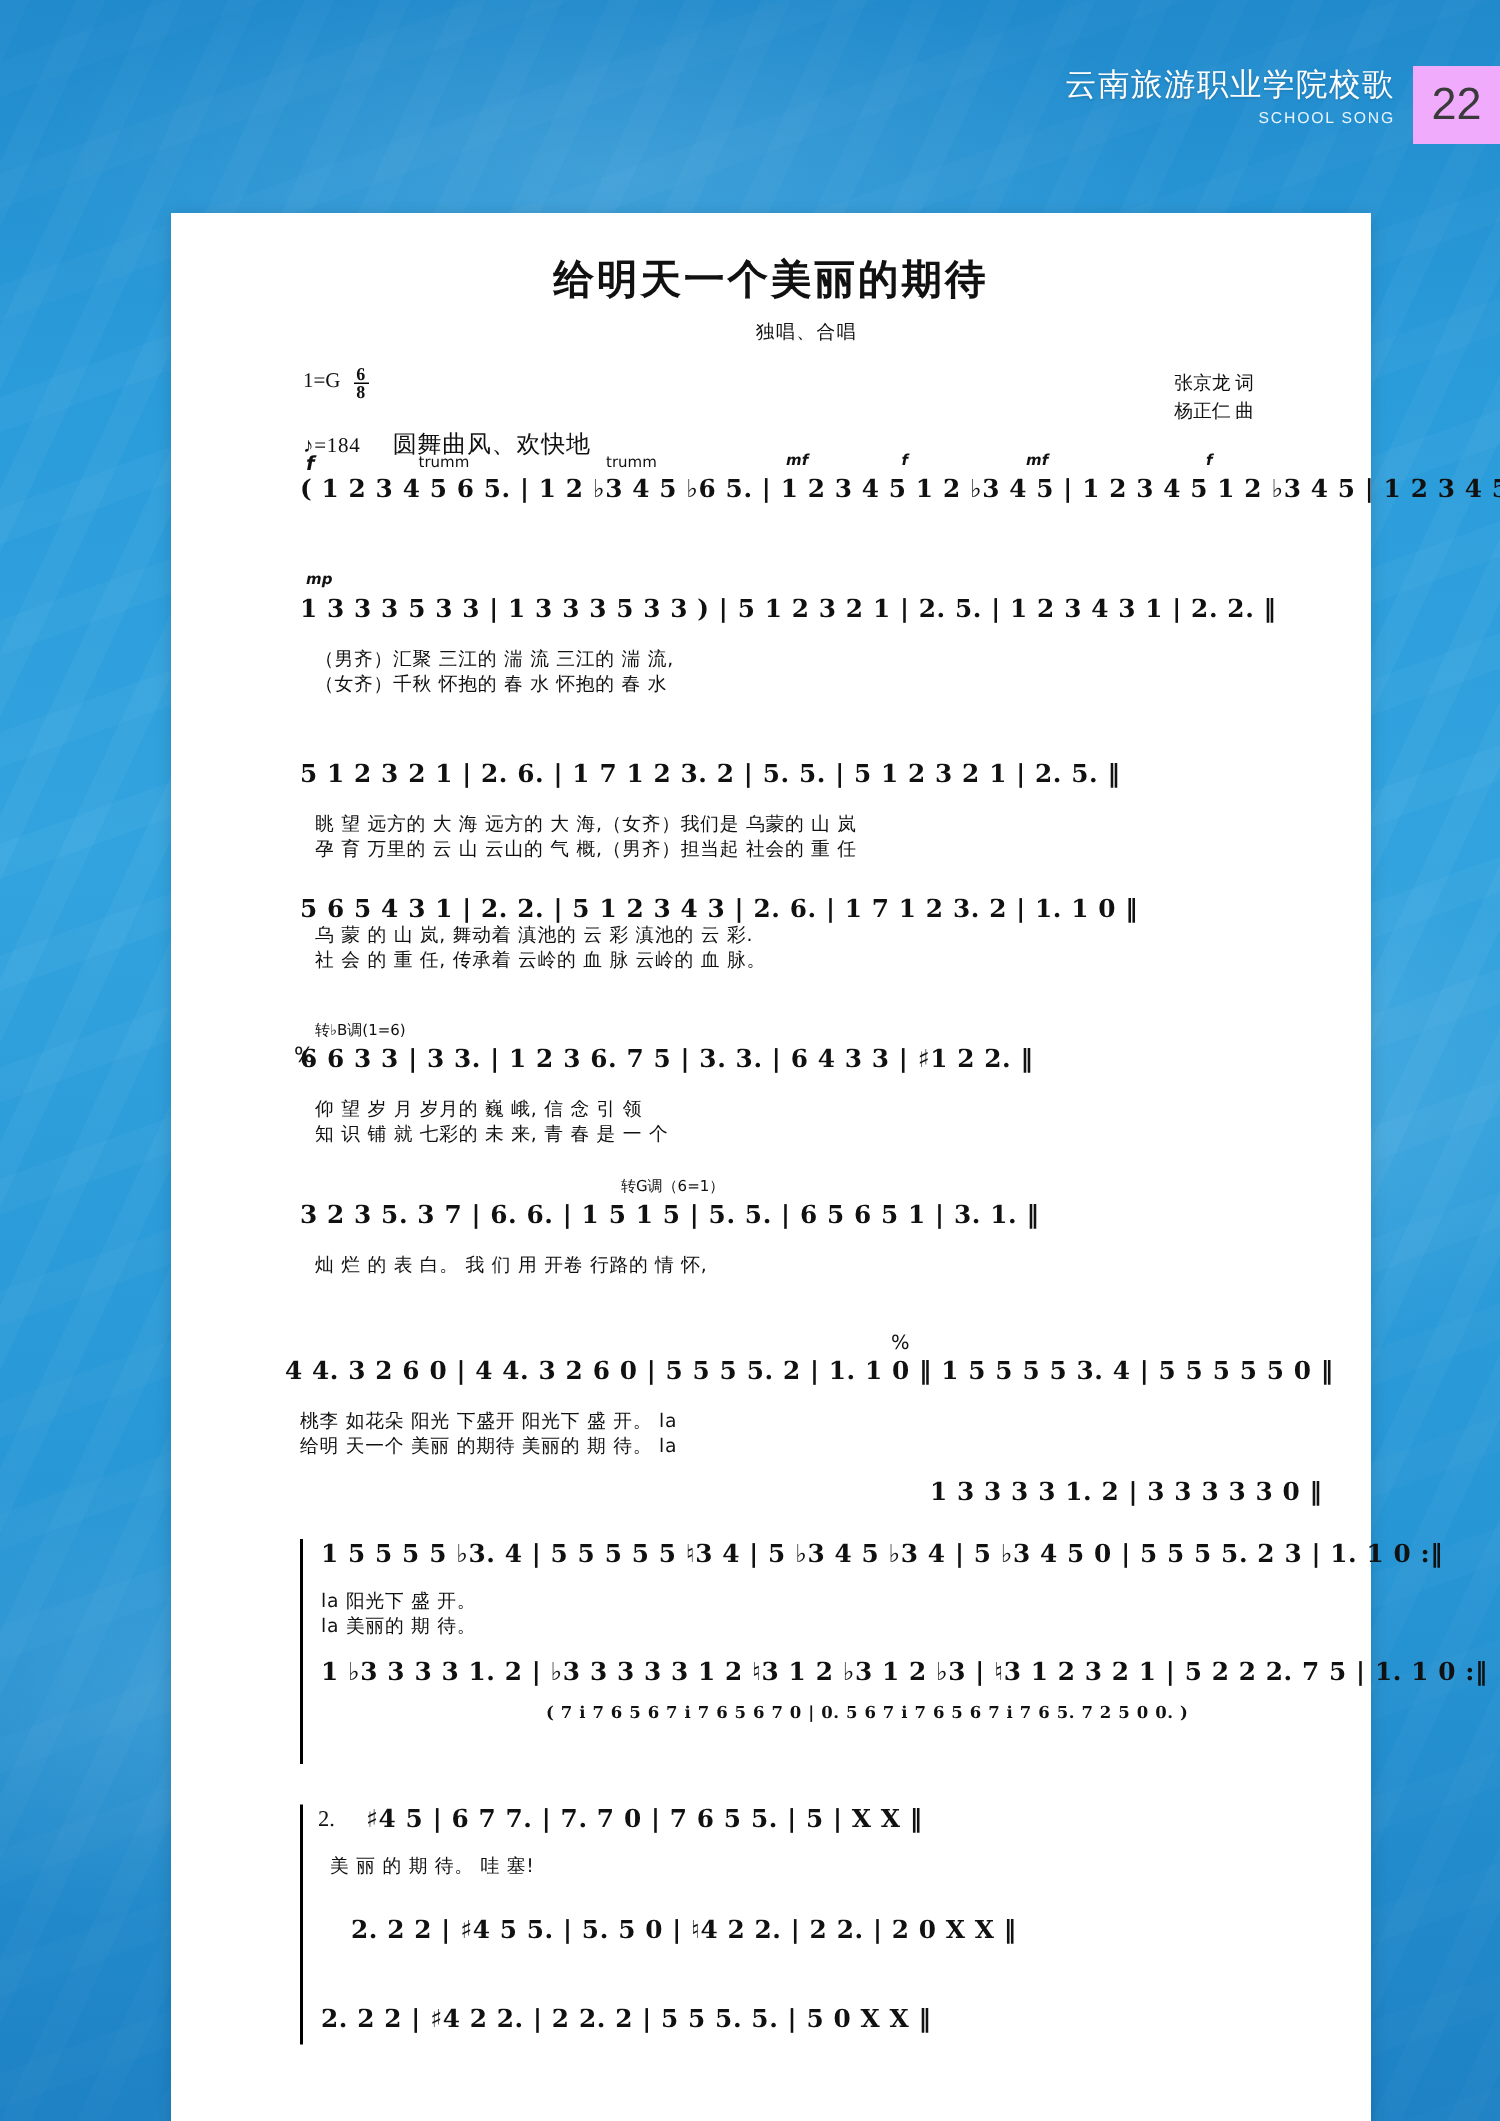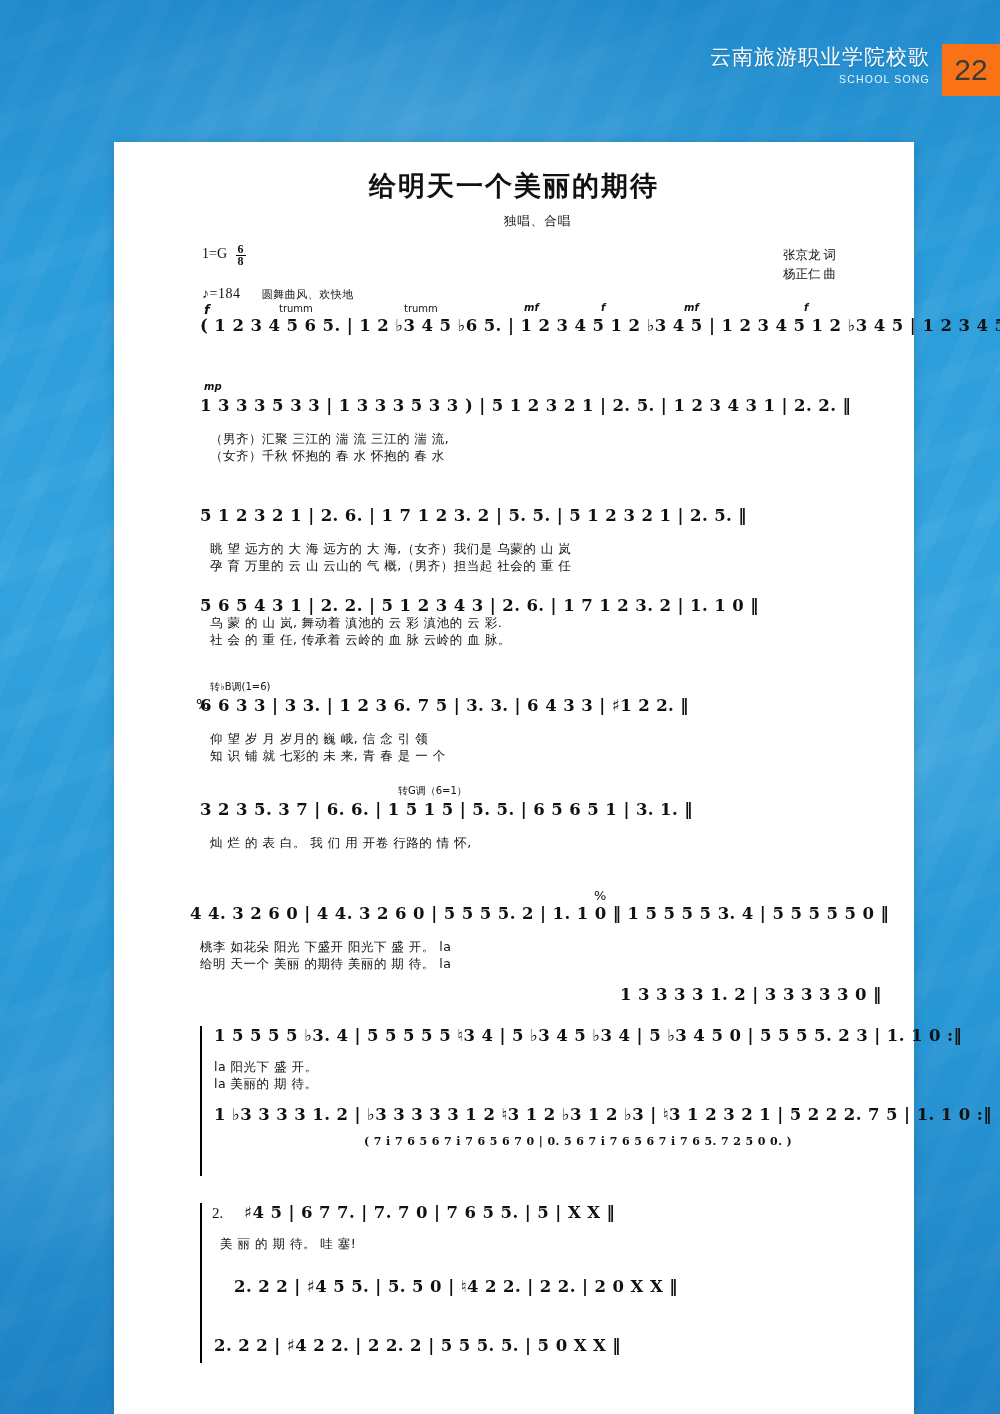--- a/index.html
+++ b/index.html
@@ -20,38 +20,38 @@
      background:
        radial-gradient(ellipse 520px 300px at 78% 52%, rgba(255,255,255,.16), rgba(255,255,255,0) 60%),
        radial-gradient(ellipse 420px 260px at 12% 80%, rgba(255,255,255,.10), rgba(255,255,255,0) 60%),
        radial-gradient(ellipse 600px 220px at 40% 8%, rgba(255,255,255,.12), rgba(255,255,255,0) 65%);
   }
   
   #header{position:absolute;right:0;top:44px;display:flex;align-items:flex-start;}
   .hdr-text{text-align:right;padding-right:12px;color:#fff;}
   .hdr-cn{font-size:21px;letter-spacing:1px;line-height:26px;text-shadow:0 1px 2px rgba(0,0,0,.18);}
   .hdr-en{font-size:10.5px;letter-spacing:1.2px;color:#eaf6ff;margin-top:3px;}
-  .pagenum{width:58px;height:52px;background:#f97316;color:#3a3a3a;font-size:30px;
+  .pagenum{width:58px;height:52px;background:#f0abfc;color:#3a3a3a;font-size:30px;
            display:flex;align-items:center;justify-content:center;}
   
   #sheet{position:absolute;left:114px;top:142px;width:800px;height:1372px;background:#ffffff;
          box-shadow:0 2px 10px rgba(0,0,0,.15);}
   .inner{position:relative;width:100%;height:100%;
          font-family:"Liberation Serif", serif;color:#111;}
   .title{text-align:center;font-size:27px;font-weight:bold;letter-spacing:2px;margin-top:26px;
          font-family:"DejaVu Sans","Liberation Sans",sans-serif;}
   .subtitle{text-align:center;font-size:12.5px;margin-top:9px;letter-spacing:1px;padding-left:47px;}
   .meta-left{position:absolute;left:88px;top:76px;font-size:14px;}
   .meta-left .key{font-family:"Liberation Serif",serif;}
   .frac{display:inline-block;vertical-align:-7px;text-align:center;line-height:11px;font-size:12px;margin-left:5px;font-weight:bold;}
   .frac .num{display:block;border-bottom:1.2px solid #000;padding:0 2px;}
   .meta-right{position:absolute;right:78px;top:78px;font-size:12.5px;line-height:19px;text-align:left;}
   .tempo{position:absolute;left:88px;top:118px;font-size:11.5px;letter-spacing:.5px;}
   .tempo .bpm{font-size:14px;}
-  .tempo .style{margin-left:18px;font-size:11px;}
+  .tempo .style{margin-left:18px;font-size:16px;}
 
   
   .sysrow{position:absolute;left:0;right:0;font-family:"DejaVu Serif","Liberation Serif",serif;}
   .notes{font-size:16.5px;letter-spacing:.4px;white-space:nowrap;font-weight:bold;}
   .lyric{font-size:12.5px;letter-spacing:.5px;white-space:nowrap;font-family:"DejaVu Sans","Liberation Sans",sans-serif;}
   .note-line{position:relative;padding-left:86px;}
   .mark{position:absolute;font-size:10px;font-family:"DejaVu Sans","Liberation Sans",sans-serif;}
   .lyricline{padding-left:96px;}
   .para{position:absolute;left:86px;top:0;bottom:0;border-left:2.2px solid #000;width:7px;}
 </style>
@@ -143,21 +143,21 @@
       <span class="notes">6     6 3  3 | 3 3. | 1 2 3  6. 7 5 | 3.  3. | 6   4 3  3 | ♯1 2  2. ‖</span>
     </div>
     <div class="lyricline" style="margin-top:16px;">
       <div class="lyric">仰  望 岁  月    岁月的 巍    峨,      信  念 引    领</div>
       <div class="lyric">知  识 铺  就    七彩的 未    来,      青  春 是 一  个</div>
     </div>
   </div>
 
   <div class="sysrow" style="top:632px;">
     <div class="note-line">
-      <span class="mark" style="left:284px;top:-16px;">转G调（6=1）</span>
+      <span class="mark" style="left:300px;top:-16px;">转G调（6=1）</span>
       <span class="notes">3 2 3   5. 3 7 | 6.  6. | 1   5 1 5 | 5.  5. | 6 5 6  5 1 | 3.  1. ‖</span>
     </div>
     <div class="lyricline" style="margin-top:16px;">
       <div class="lyric">灿 烂 的  表      白。     我 们 用 开卷      行路的 情    怀,</div>
     </div>
   </div>
 
   <div class="sysrow" style="top:736px;">
     <div class="note-line" style="padding-left:76px;">
       <span class="mark" style="left:480px;top:-16px;font-size:13px;">%</span>

